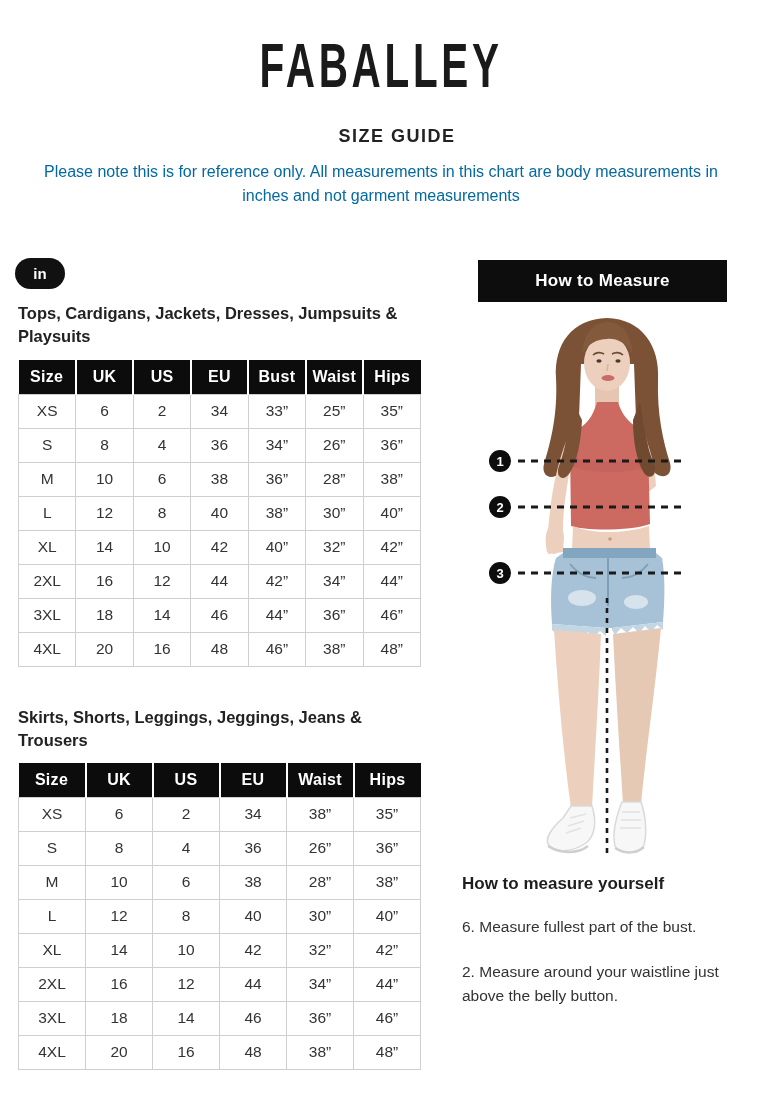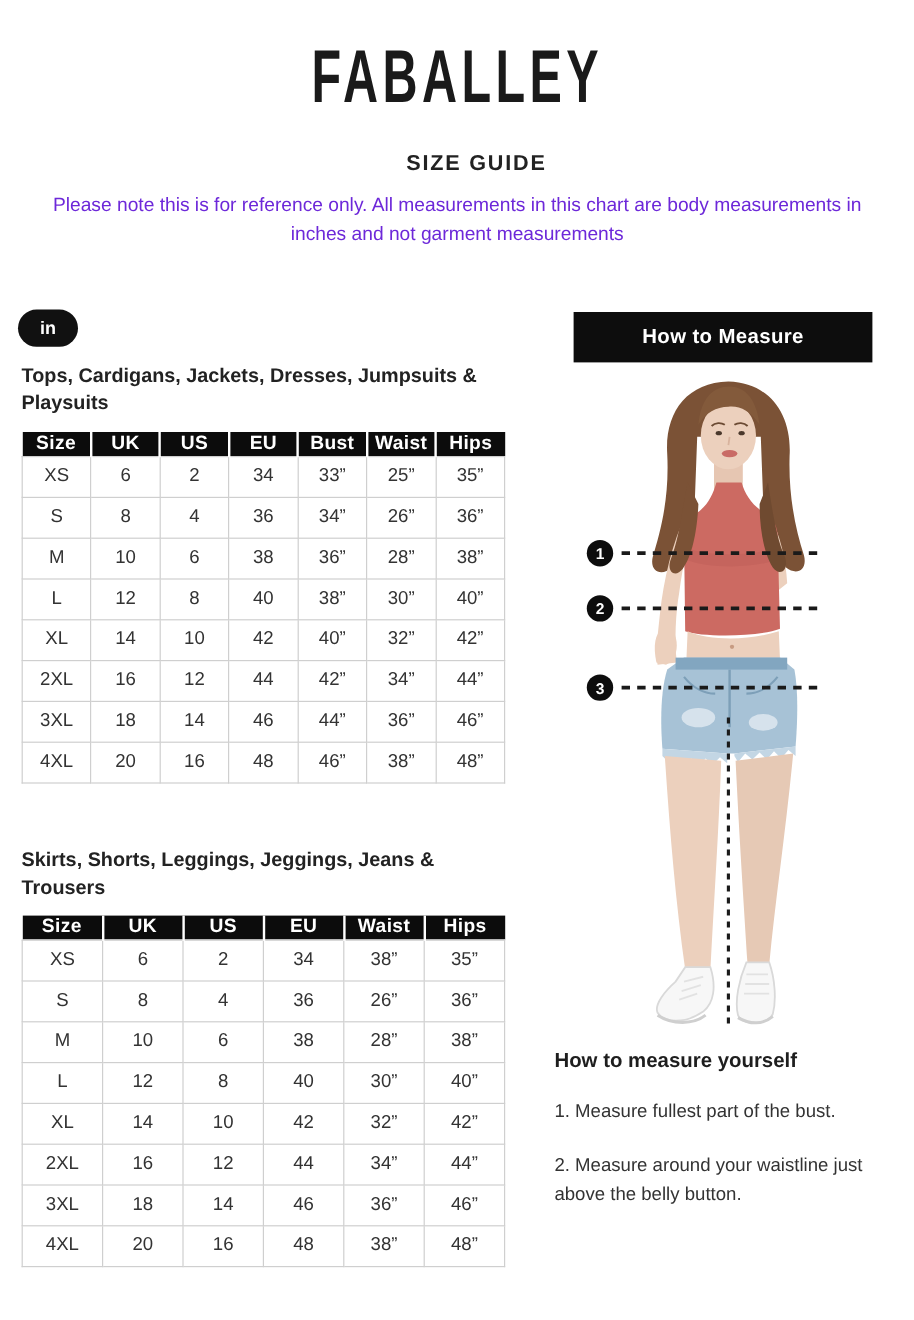--- a/index.html
+++ b/index.html
@@ -8,41 +8,41 @@
   .page { position:relative; width:762px; height:1100px; background:#fff; overflow:hidden; }
 
   
   .logo-wrap { position:absolute; top:30px; left:0; width:762px; text-align:center; }
   .logo { display:inline-block; font-family:"Liberation Sans", sans-serif; font-weight:700;
           font-size:44px; color:#1a1a1a; letter-spacing:4px;
           transform:scale(0.92,1.42); transform-origin:center top; }
   .size-guide { position:absolute; top:126px; left:0; width:762px; text-align:center;
           font-size:18px; font-weight:700; letter-spacing:1.5px; color:#222;margin-left:16px; }
   .note { position:absolute; top:160px; left:41px; width:680px; text-align:center;
-          font-size:16px; line-height:24px; color:#6d28d9; }
+          font-size:16px; line-height:24px; color:#0369a1; }
 
   
   .unit-badge { position:absolute; left:15px; top:258px; width:50px; height:31px;
           background:#111; color:#fff; border:none; border-radius:16px;
           font-family:"Liberation Sans", sans-serif; font-size:15px; font-weight:700;
           text-align:center; line-height:31px; cursor:pointer; }
 
   
   .section-title { position:absolute; left:18px; width:410px; font-size:16.5px; font-weight:700;
           line-height:23px; color:#222; }
   .st1 { top:302px; }
   .st2 { top:706px; }
 
   
   table.size-table { position:absolute; left:18px; width:403px; border-collapse:collapse;
           table-layout:fixed; }
   .t1 { top:360px; }
   .t2 { top:763px; }
   table.size-table th { background:#0c0c0c; color:#fff; font-size:16px; font-weight:600;
-          height:20px; letter-spacing:0.3px; border-left:2.5px solid #fff; }
+          height:34px; letter-spacing:0.3px; border-left:2.5px solid #fff; }
   table.size-table th:first-child { border-left:none; }
   table.size-table td { border:1px solid #cfcfcf; text-align:center; font-size:15.5px;
           color:#333; height:34px; background:#fff; }
 
   
   .howto-banner { position:absolute; left:478px; top:260px; width:249px; height:42px;
           background:#0d0d0d; color:#fff; text-align:center; line-height:42px;
           font-size:17px; font-weight:700; letter-spacing:0.3px; }
   .figure-wrap { position:absolute; left:460px; top:306px; width:302px; height:554px; }
   .howto-text { position:absolute; left:462px; top:874px; width:290px; }
@@ -300,18 +300,18 @@
       <g>
         <circle cx="40" cy="267" r="11" fill="#0d0d0d"></circle>
         <text x="40" y="272" text-anchor="middle" fill="#fff" font-size="13" font-weight="bold" font-family="Liberation Sans, sans-serif">3</text>
       </g>
     </svg>
   </div>
 
   <div class="howto-text">
     <div class="howto-heading">How to measure yourself</div>
     <div>
-        <p class="howto-step">1. Measure fullest part of the bust.</p>
+        <p class="howto-step">6. Measure fullest part of the bust.</p>
         <p class="howto-step">2. Measure around your waistline just above the belly button.</p>
       </div>
   </div>
 
 </div>
 
 </body></html>

